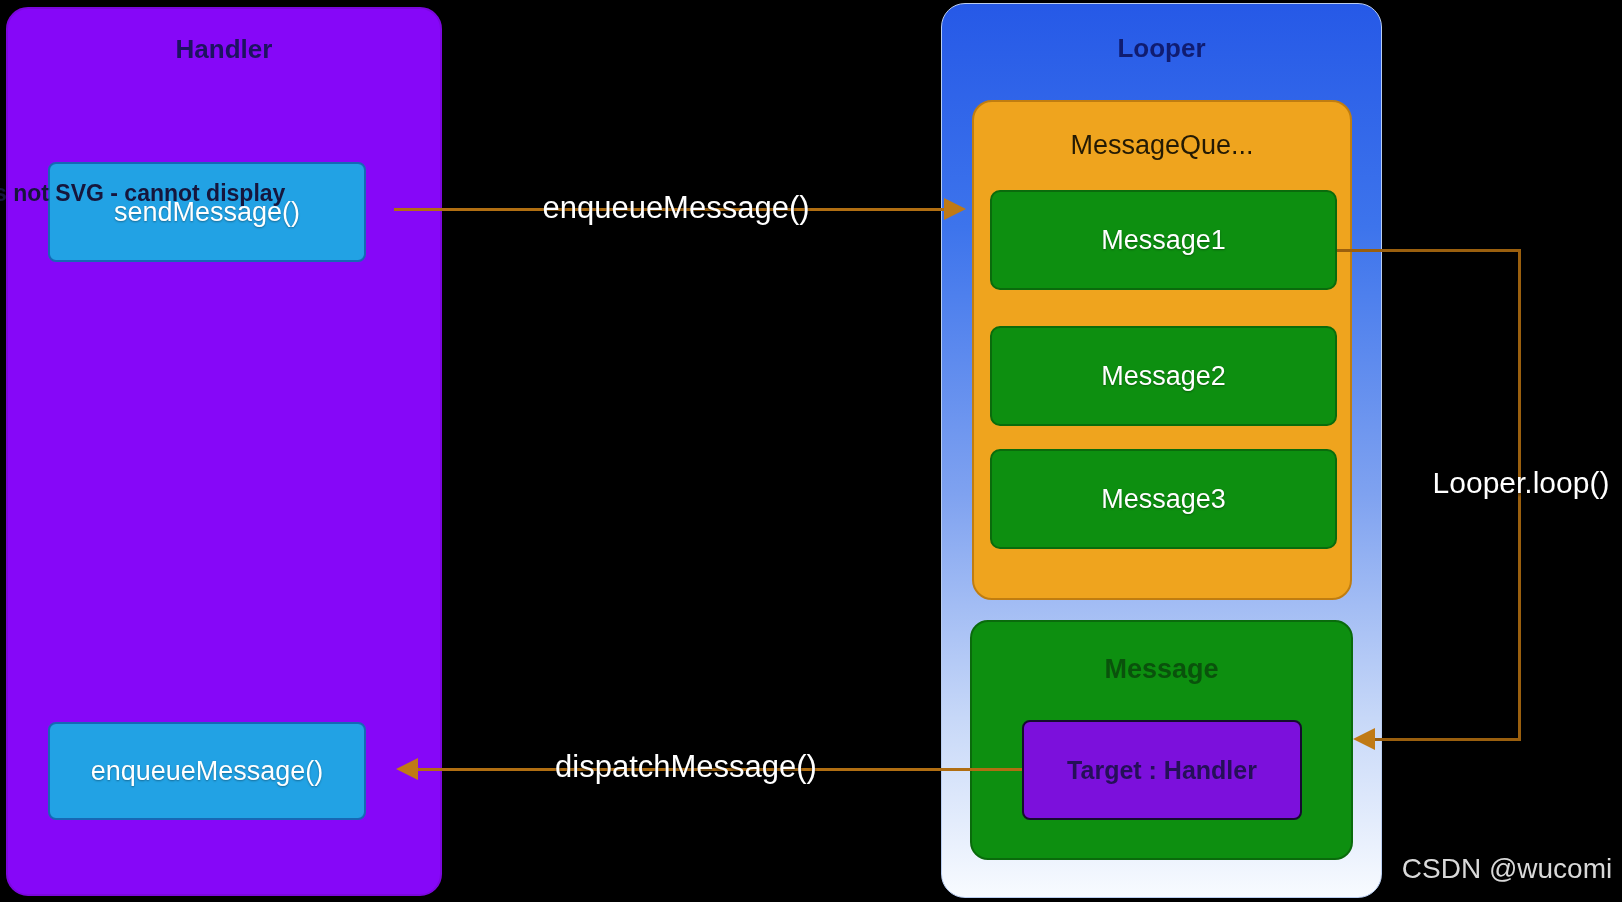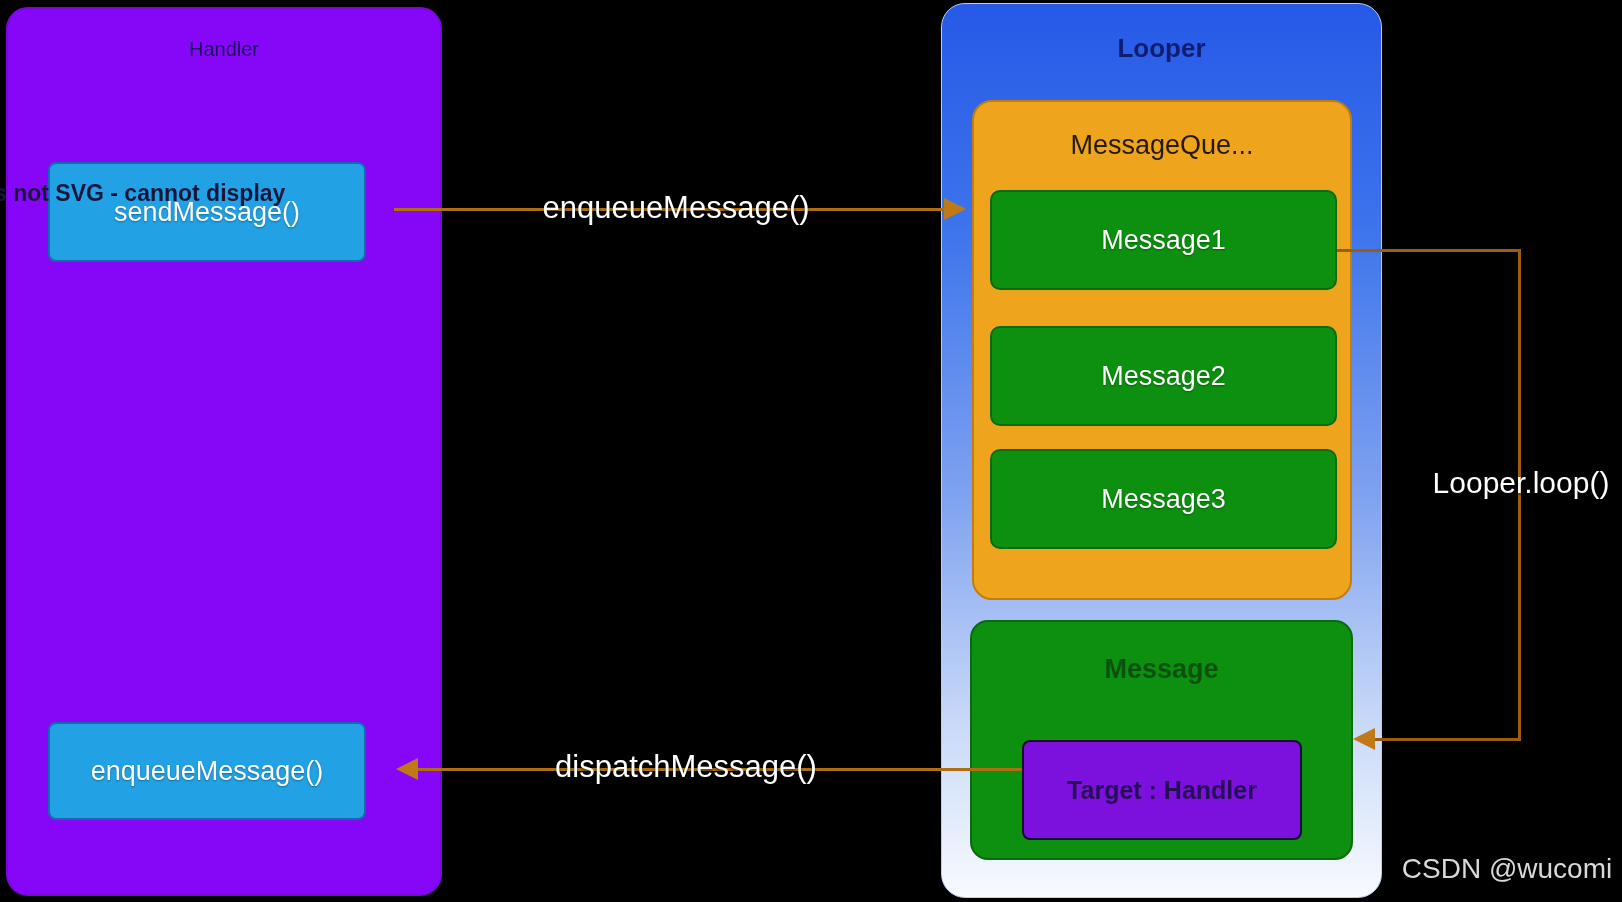--- a/index.html
+++ b/index.html
@@ -11,21 +11,21 @@
   .abs { position:absolute; }
 
   
   .handler-node {
     left:6px; top:7px; width:436px; height:889px;
     background:#8607f8; border:2px solid #7b07dd; border-radius:22px;
     box-sizing:border-box; z-index:1;
   }
   .handler-title {
     left:0; right:0; top:24px; text-align:center;
-    font-size:20px; font-weight:400; color:#1d1360; line-height:32px;
+    font-size:26px; font-weight:700; color:#1d1360; line-height:32px;
   }
   .method-box {
     left:40px; width:318px; height:100px;
     background:#22a2e4; border:2px solid #1668b4; border-radius:8px;
     box-sizing:border-box; display:flex; align-items:center; justify-content:center;
   }
   .method-box.send   { top:153px; }
   .method-box.handle { top:713px; height:98px; }
   .method-label {
     color:#ffffff; font-size:27px; text-shadow:0 1px 2px rgba(0,0,0,.35);
@@ -72,21 +72,21 @@
     background:#0d8f10; border:2px solid #0a6b0c; border-radius:18px;
     box-sizing:border-box;
   }
   .message-title {
     left:0; right:0; top:31px; text-align:center;
     font-size:27px; font-weight:600; color:#0a520c; line-height:32px;
   }
   .target-box {
     left:50px; top:98px; width:280px; height:100px;
     background:#7c10dc; border:2px solid #160b30; border-radius:8px;
-    box-sizing:border-box; display:flex; align-items:center; justify-content:center;margin-top:20px;
+    box-sizing:border-box; display:flex; align-items:center; justify-content:center;
   }
   .target-label { color:#251058; font-size:25px; font-weight:600; }
 
   
   .line { background:#b06e12; z-index:5; }
   .loopline { background:#9a5f0e; z-index:5; }
   .arrowhead { width:0; height:0; z-index:5; }
   .head-right { border-top:11px solid transparent; border-bottom:11px solid transparent; border-left:22px solid #c07a15; }
   .head-left  { border-top:11px solid transparent; border-bottom:11px solid transparent; border-right:22px solid #c07a15; }
 

